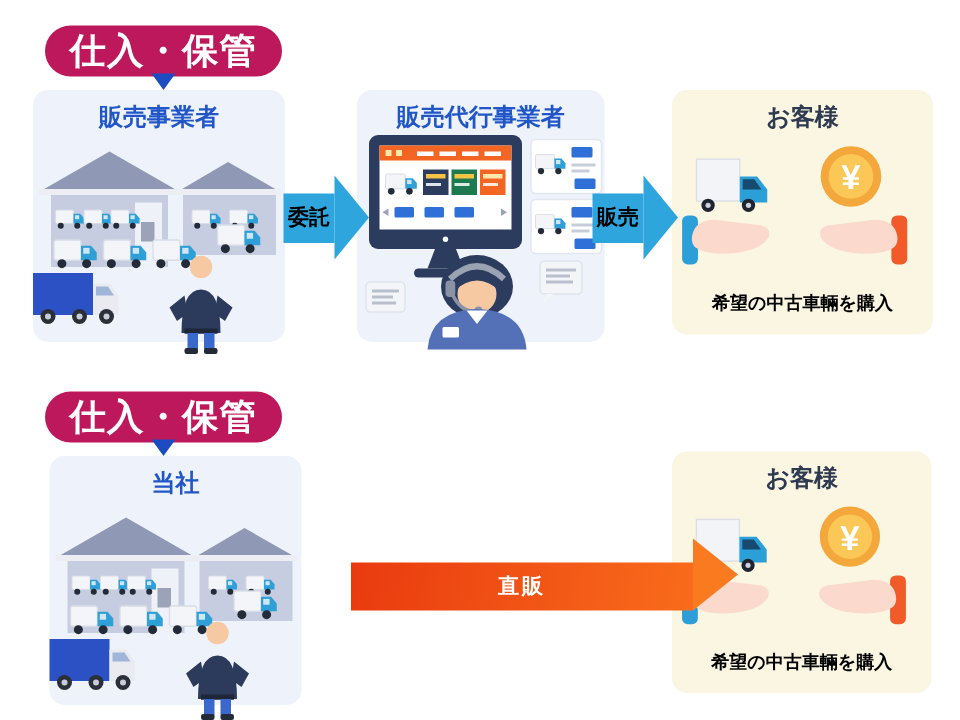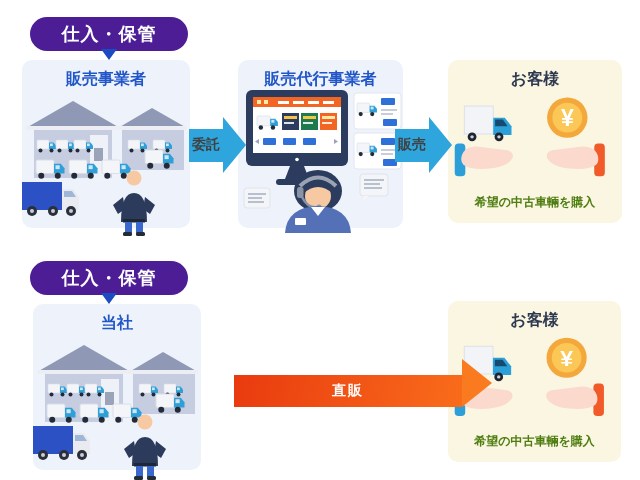--- a/index.html
+++ b/index.html
@@ -1,38 +1,38 @@
 <!DOCTYPE html>
 <html><head>
 <meta charset="utf-8">
 <style>
   html,body{margin:0;padding:0;background:#fff;}
   .stage{position:relative;width:640px;height:480px;background:#ffffff;overflow:hidden;
          font-family:"Liberation Sans","DejaVu Sans",sans-serif;}
 
   
-  .badge{position:absolute;width:158px;height:34px;background:#4c1d95;border-radius:18px;
+  .badge{position:absolute;width:158px;height:34px;background:#be185d;border-radius:18px;
          color:#fff;display:flex;align-items:center;justify-content:center;
-         font-size:18px;font-weight:bold;letter-spacing:1px;z-index:3;}
+         font-size:24px;font-weight:bold;letter-spacing:1px;z-index:3;}
   .badge::after{content:"";position:absolute;top:100%;left:50%;margin-left:-8px;margin-top:-2px;
          border:8px solid transparent;border-top:11px solid #1d4cc2;border-bottom:none;}
 
   
   .panel{position:absolute;border-radius:10px;display:flex;flex-direction:column;align-items:center;}
   .panel.blue{background:#eef2fa;}
   .panel.cream{background:#faf6e2;align-items:center;}
   .panel-title{margin-top:9px;font-weight:bold;font-size:16px;line-height:1.2;text-align:center;}
   .t-blue{color:#2156c8;}
   .t-navy{color:#2e3a50;}
-  .panel-caption{font-weight:bold;font-size:12px;color:#4d7c0f;margin-bottom:12px;text-align:center;}
+  .panel-caption{font-weight:bold;font-size:12px;color:#000000;margin-bottom:12px;text-align:center;}
   .illus{width:100%;flex:1;overflow:visible;display:block;}
 
   
   .arrow-sky{position:absolute;display:flex;align-items:center;height:56px;z-index:2;}
-  .arrow-sky .abody{width:34px;height:33px;background:#2ea5dd;color:#404040;font-weight:bold;font-size:14px;
+  .arrow-sky .abody{width:34px;height:33px;background:#2ea5dd;color:#000000;font-weight:bold;font-size:14px;
          display:flex;align-items:center;justify-content:center;}
   .arrow-sky .ahead{width:0;height:0;border-top:28px solid transparent;border-bottom:28px solid transparent;
          border-left:23px solid #2ea5dd;}
 
   
   .arrow-red{position:absolute;left:190px;top:359px;display:flex;align-items:flex-end;height:48px;z-index:2;margin-left:44px;}
   .arrow-red .abody{width:228px;height:32px;background:linear-gradient(100deg,#e93a0f,#f96c1b);
          color:#fff;font-weight:bold;font-size:14px;letter-spacing:2px;
          display:flex;align-items:center;justify-content:center;}
   .arrow-red .ahead{width:0;height:0;border-top:24px solid transparent;border-bottom:24px solid transparent;

